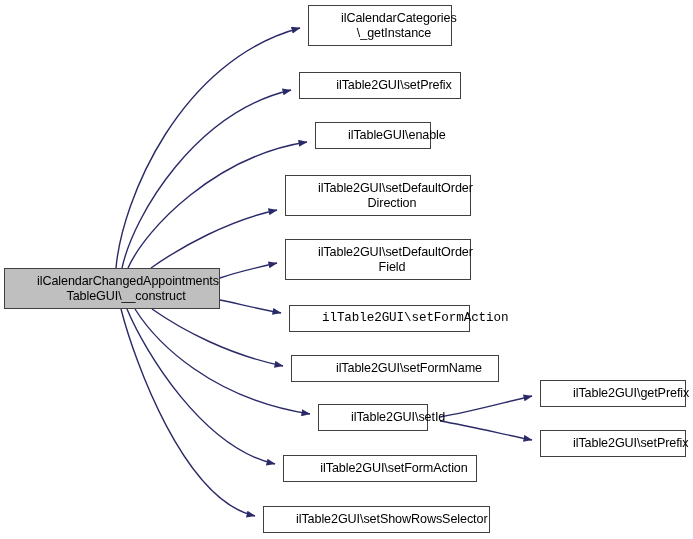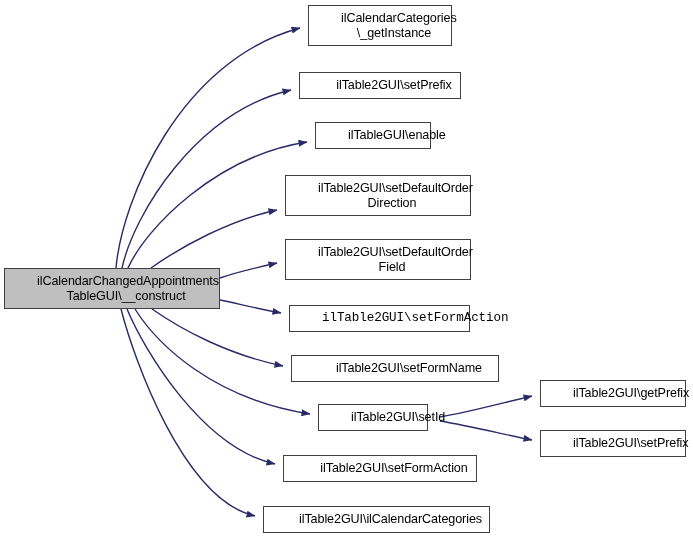--- a/index.html
+++ b/index.html
@@ -85,17 +85,17 @@
       <div class="node-box" style="left: 299px; top: 72px; width: 162px; height: 27px;"><span class="node-label">ilTable2GUI\setPrefix</span></div>
       <div class="node-box" style="left: 315px; top: 122px; width: 116px; height: 27px;"><span class="node-label">ilTableGUI\enable</span></div>
       <div class="node-box" style="left: 285px; top: 175px; width: 186px; height: 41px;"><span class="node-label">ilTable2GUI\setDefaultOrder
 Direction</span></div>
       <div class="node-box" style="left: 285px; top: 239px; width: 186px; height: 41px;"><span class="node-label">ilTable2GUI\setDefaultOrder
 Field</span></div>
       <div class="node-box" style="left: 289px; top: 305px; width: 181px; height: 27px; font-family: Liberation Mono, monospace;"><span class="node-label">ilTable2GUI\setFormAction</span></div>
       <div class="node-box" style="left: 291px; top: 355px; width: 208px; height: 27px;"><span class="node-label">ilTable2GUI\setFormName</span></div>
       <div class="node-box" style="left: 318px; top: 404px; width: 110px; height: 27px;"><span class="node-label">ilTable2GUI\setId</span></div>
       <div class="node-box" style="left: 283px; top: 455px; width: 194px; height: 27px;"><span class="node-label">ilTable2GUI\setFormAction</span></div>
-      <div class="node-box" style="left: 263px; top: 506px; width: 227px; height: 27px;"><span class="node-label">ilTable2GUI\ilCalendarCategories</span></div>
+      <div class="node-box" style="left: 263px; top: 506px; width: 227px; height: 27px;"><span class="node-label">ilTable2GUI\setShowRowsSelector</span></div>
       <div class="node-box" style="left: 540px; top: 380px; width: 146px; height: 27px;"><span class="node-label">ilTable2GUI\getPrefix</span></div>
       <div class="node-box" style="left: 540px; top: 430px; width: 146px; height: 27px;"><span class="node-label">ilTable2GUI\setPrefix</span></div>
     </div>
 </div>
 
 </body></html>

